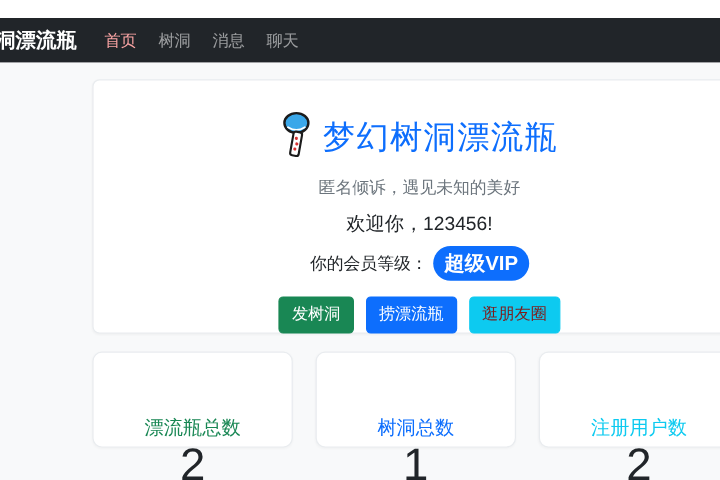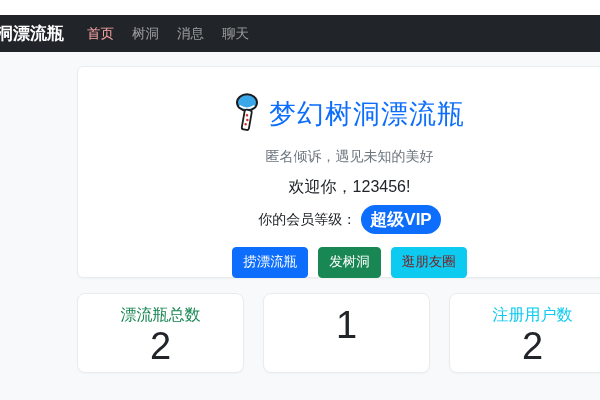--- a/index.html
+++ b/index.html
@@ -45,21 +45,21 @@
   
   .stats{
     position:absolute;left:77px;top:293px;
     display:grid;grid-template-columns:repeat(3,167px);gap:19px;
   }
   .stat-card{
     background:#ffffff;border:1px solid #e9ecef;border-radius:8px;height:80px;
     box-sizing:border-box;text-align:center;padding-top:11px;
     box-shadow:0 1px 2px rgba(0,0,0,.03);
   }
-  .stat-label{font-size:16px;}
+  .stat-label{font-size:16px;margin-top:42px;}
   .stat-label.c-success{color:#198754;}
   .stat-label.c-primary{color:#0d6efd;}
   .stat-label.c-info{color:#0dcaf0;}
   .stat-value{margin-top:1px;color:#212529;font-size:38px;font-weight:400;line-height:1.05;}
 </style>
 </head>
 <body>
 
 <div class="frame">
 
@@ -89,32 +89,33 @@
       </svg>
       <span class="hero-title">梦幻树洞漂流瓶</span>
     </div>
     <div class="hero-subtitle">匿名倾诉，遇见未知的美好</div>
     <div class="hero-welcome">欢迎你，123456!</div>
     <div class="vip-row">
       <span>你的会员等级：</span>
       <span class="vip-badge">超级VIP</span>
     </div>
     <div class="btn-row">
+      <button class="btn btn-success">发树洞</button>
       <button class="btn btn-primary">捞漂流瓶</button>
-      <button class="btn btn-success">发树洞</button>
       <button class="btn btn-info">逛朋友圈</button>
     </div>
   </section>
 
   <section class="stats">
     <div class="stat-card">
       <div class="stat-label c-success">漂流瓶总数</div>
       <div class="stat-value">2</div>
     </div>
     <div class="stat-card">
+      <div class="stat-label c-primary">树洞总数</div>
       <div class="stat-value">1</div>
     </div>
     <div class="stat-card">
       <div class="stat-label c-info">注册用户数</div>
       <div class="stat-value">2</div>
     </div>
   </section>
 
 </div>
 

